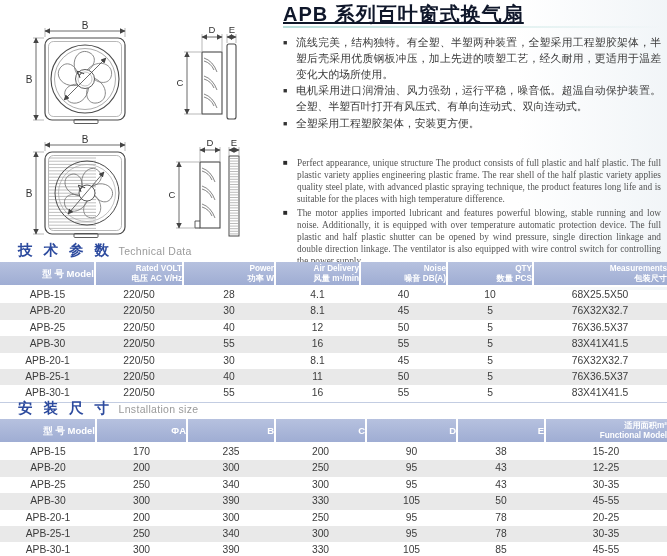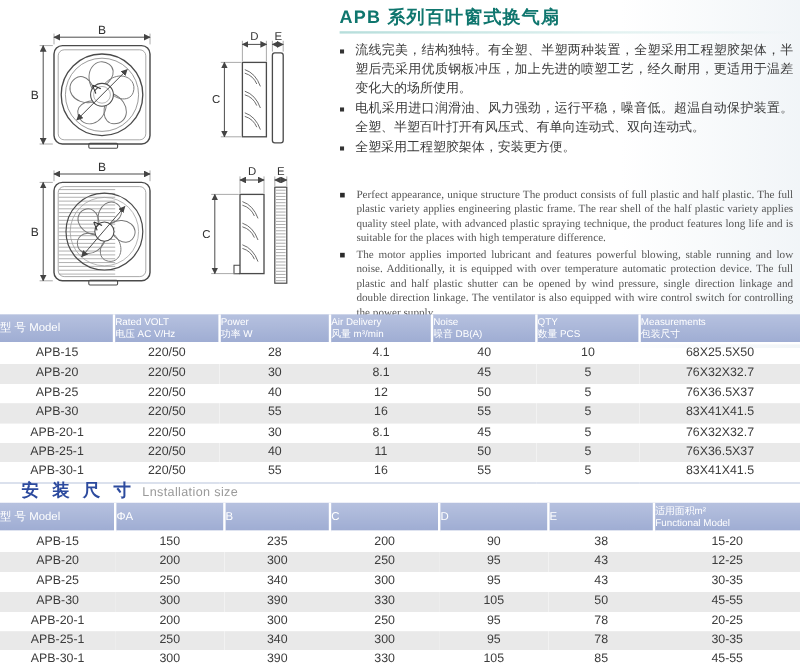--- a/index.html
+++ b/index.html
@@ -9,21 +9,21 @@
   }
   .corner-tint{position:absolute;top:0;right:0;width:150px;height:290px;
     background:linear-gradient(to left, rgba(215,226,234,0.35), rgba(255,255,255,0));pointer-events:none;}
 
   
   #drawings{position:absolute;left:0;top:0;width:285px;height:258px;}
   #drawings svg text{font-family:"Liberation Sans",sans-serif;fill:#333;}
 
   
   #right-col{position:absolute;left:283px;top:5px;width:378px;}
-  .title-cn{color:#0f766e;font-size:15px;font-weight:bold;letter-spacing:1px;line-height:19px;}
+  .title-cn{color:#0f172a;font-size:20px;font-weight:bold;letter-spacing:1px;line-height:19px;text-decoration:underline;}
   .title-en{color:#2fa098;font-size:10.5px;font-weight:bold;font-family:"Liberation Serif",serif;
     letter-spacing:0.3px;line-height:13px;padding-left:4px;}
   .title-rule{height:2px;margin-top:2px;
     background:linear-gradient(to right, rgba(47,160,152,0.35), rgba(47,160,152,0));}
 
   ul.features{list-style:none;margin:0;padding:0;}
   ul.features-cn{margin-top:7px;font-family:Liberation Serif, serif;}
   ul.features-cn li{position:relative;padding-left:13px;font-size:10.8px;line-height:15.8px;
     color:#3a3a3a;margin-bottom:1px;text-align:justify;}
   ul.features-cn li::before{content:"■";position:absolute;left:0;top:1px;font-size:7px;color:#333;}
@@ -33,22 +33,22 @@
   ul.features-en li::before{content:"■";position:absolute;left:0;top:0;font-size:8px;color:#2b2b2b;}
 
   
   .section-title{position:absolute;left:18px;white-space:nowrap;}
   .section-title .cn{color:#2c4a9e;font-size:14.5px;font-weight:bold;letter-spacing:3.5px;}
   .section-title .en{color:#9a9a9a;font-size:10.5px;margin-left:6px;letter-spacing:0.3px;}
 
   
   table.spec{position:absolute;left:0;width:667px;border-collapse:collapse;table-layout:fixed;
     border-bottom:1px solid #c3cde2;}
-  table.spec th{background:linear-gradient(#b6c1df, #9fadd3);color:#fff;font-weight:normal;
-    font-size:8.2px;line-height:10px;padding:1px 0;height:21px;text-align:left;
+  table.spec th{background:linear-gradient(#b6c1df, #9fadd3);color:#fff;font-weight:bold;
+    font-size:8.2px;line-height:10px;padding:1px 0;height:21px;text-align:right;
     border-right:2px solid #fff;border-bottom:2px solid #fff;vertical-align:middle;}
   table.spec th:last-child{border-right:none;margin-left:26px;}
   table.spec th.single{font-size:9.5px;}
   table.spec td{text-align:center;font-size:10.3px;color:#3c3c3c;padding:0;height:16.4px;
     line-height:16.4px;overflow:hidden;white-space:nowrap;}
   table.spec tbody tr:nth-child(even){background:#e9e9e9;}
   #technical-table{top:262px;}
   #installation-table{top:419px;}
   #technical-title{top:241px;}
   #installation-title{top:399px;}
@@ -249,20 +249,23 @@
       <li>全塑采用工程塑胶架体，安装更方便。</li>
     </ul>
 
     <ul class="features features-en">
       <li>Perfect appearance, unique structure The product consists of full plastic and half plastic. The full plastic variety applies engineering plastic frame. The rear shell of the half plastic variety applies quality steel plate, with advanced plastic spraying technique, the product features long life and is suitable for the places with high temperature difference.</li>
       <li>The motor applies imported lubricant and features powerful blowing, stable running and low noise. Additionally, it is equipped with over temperature automatic protection device. The full plastic and half plastic shutter can be opened by wind pressure, single direction linkage and double direction linkage. The ventilator is also equipped with wire control switch for controlling the power supply.</li>
       <li>The product features convenient installation.</li>
     </ul>
   </div>
 
+  <div id="technical-title" class="section-title">
+    <span class="cn">技 术 参 数</span><span class="en">Technical Data</span>
+  </div>
   <table id="technical-table" class="spec">
       <colgroup>
         <col style="width: 95px;">
         <col style="width: 88px;">
         <col style="width: 92px;">
         <col style="width: 85px;">
         <col style="width: 87px;">
         <col style="width: 86px;">
         <col style="width: 134px;">
       </colgroup>
@@ -399,21 +402,21 @@
           </th>
           <th>
             <div>适用面积m²</div>
             <div>Functional Model</div>
           </th>
         </tr>
       </thead>
       <tbody>
         <tr>
           <td>APB-15</td>
-          <td>150</td>
+          <td>170</td>
           <td>235</td>
           <td>200</td>
           <td>90</td>
           <td>38</td>
           <td>15-20</td>
         </tr>
         <tr>
           <td>APB-20</td>
           <td>200</td>
           <td>300</td>

